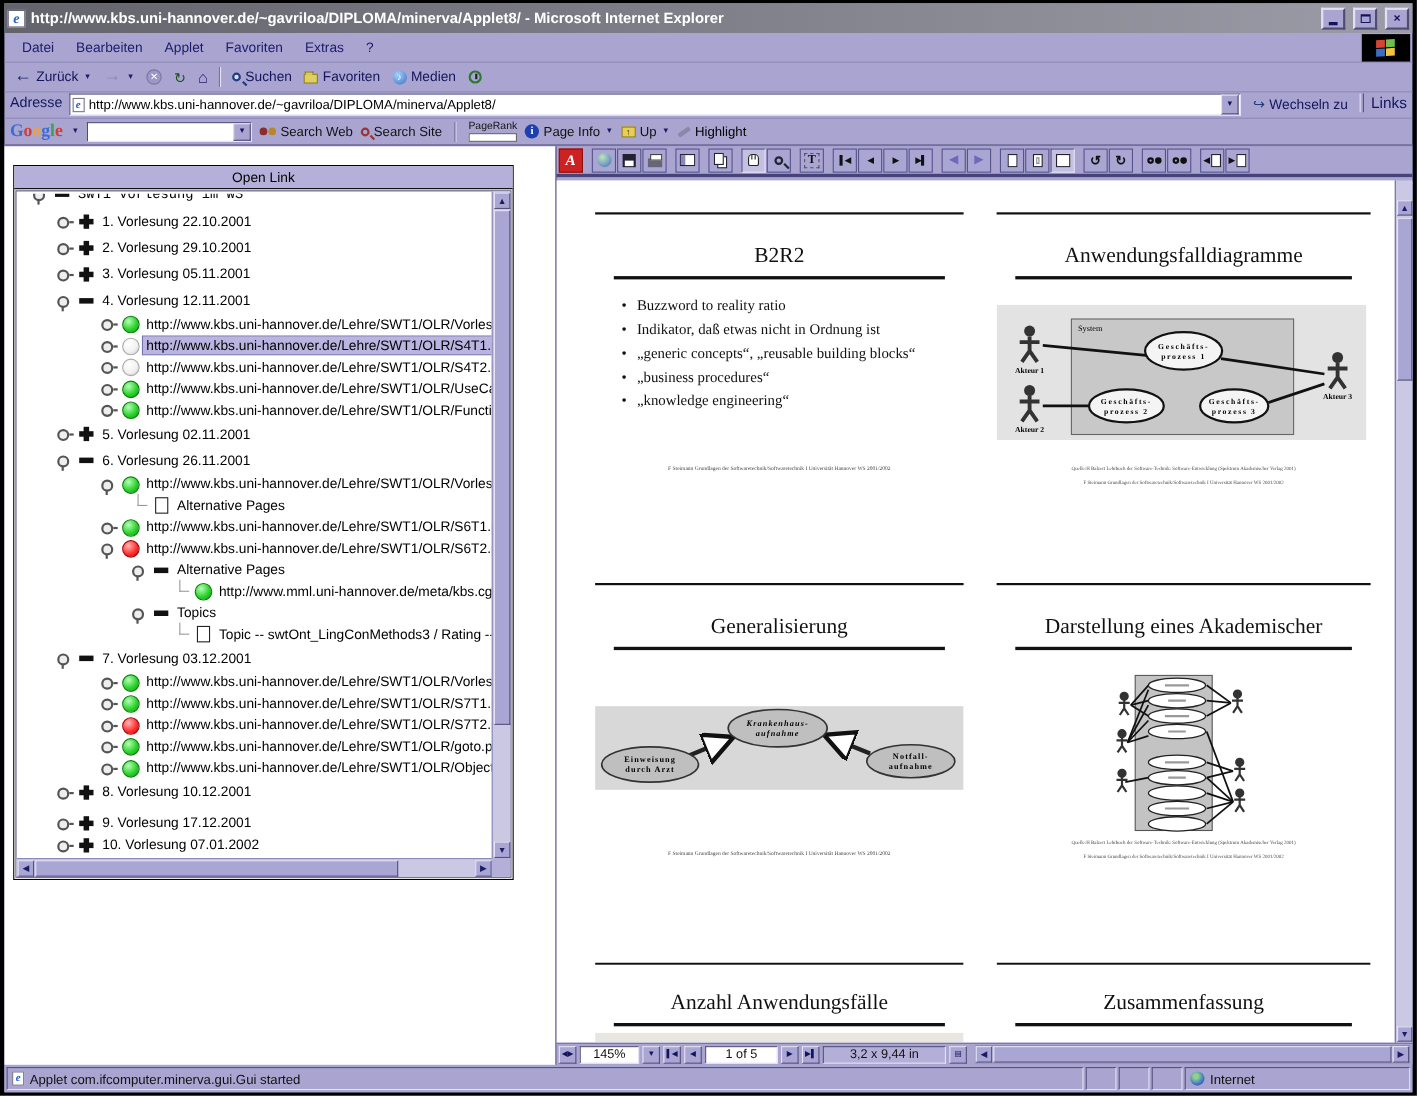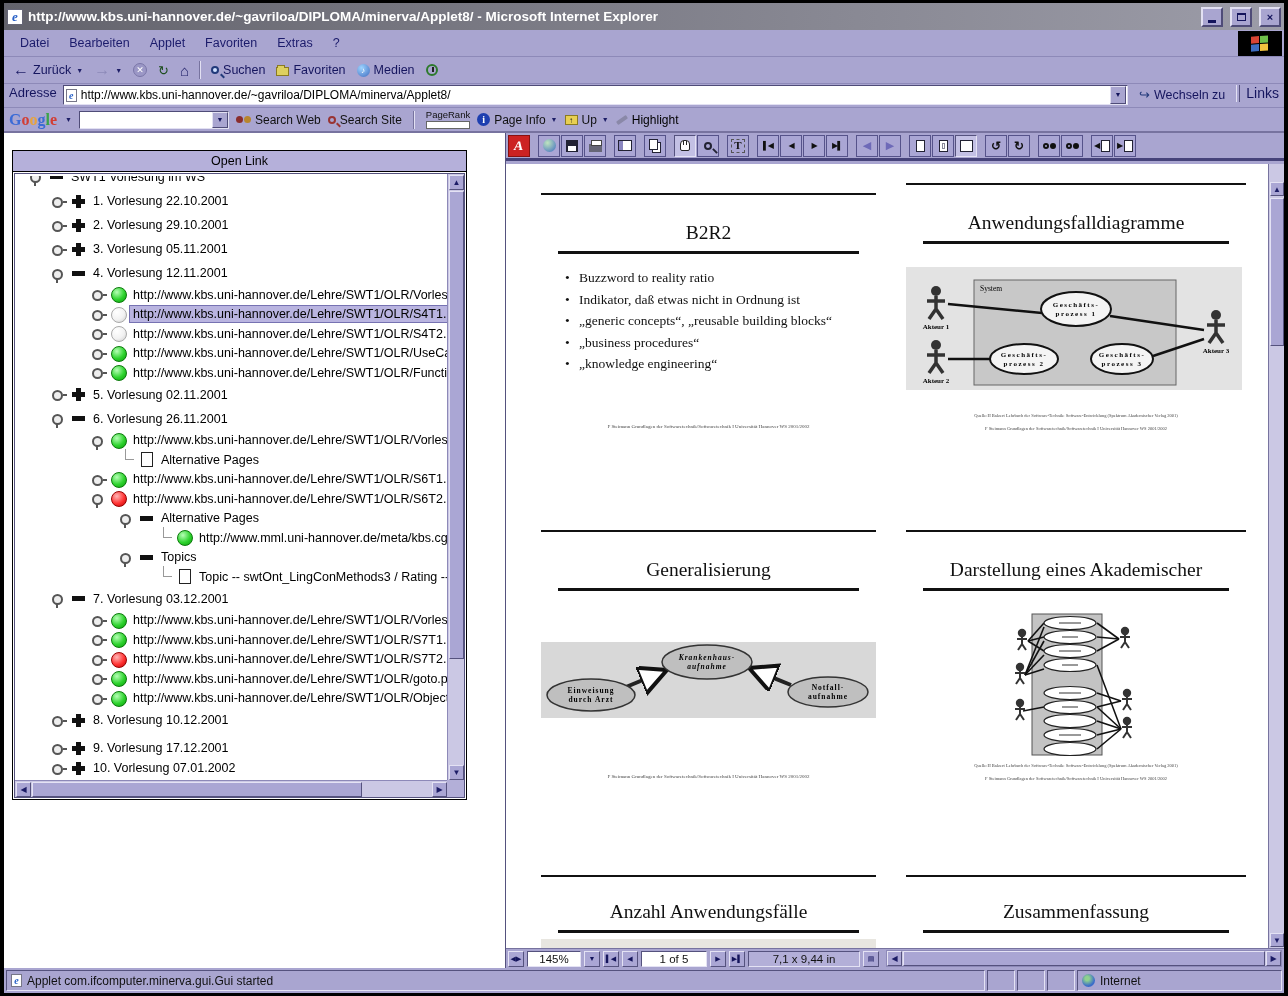--- a/index.html
+++ b/index.html
@@ -75,21 +75,21 @@
 .pdf-pane{flex:1;background:#a9a5d0;position:relative;border-left:1px solid #55527e;}
 
 
 .tree-panel{position:absolute;left:8px;top:17px;width:455px;height:650px;border:1px solid #000;background:#fff;}
 .tree-header{height:21px;background:#b5b0da;border-bottom:1px solid #000;text-align:center;font-size:12.5px;color:#000;line-height:20px;}
 .tree-scroll{position:absolute;left:1px;right:1px;top:22px;bottom:1px;border:1px solid #55527e;background:#fff;}
 #tree-rows{position:absolute;left:0;top:2px;right:17px;bottom:17px;overflow:hidden;}
 .trow{display:flex;align-items:center;gap:3px;white-space:nowrap;font-size:12.5px;color:#000;}
 .trow.lecture{height:24px;}
 .trow.urlrow{height:19.5px;}
-.trow.clipped{height:13px;overflow:hidden;}
+.trow.clipped{height:13px;overflow:hidden;font-family:Liberation Mono, monospace;}
 .trow.clipped > *{transform:translateY(-6px);}
 .tlabel{padding:1px 3px;}
 .tlabel.selected{background:#b9b4e0;outline:1px solid #7672b2;}
 .handle{width:16px;height:15px;position:relative;flex:none;}
 .h-collapsed::before,.h-expanded::before{content:'';position:absolute;left:1px;top:3px;width:7px;height:7px;border:2px solid #555;border-radius:50%;background:#eee;}
 .h-collapsed::after{content:'';position:absolute;left:12px;top:7px;width:4px;height:2px;background:#555;}
 .h-expanded::after{content:'';position:absolute;left:5px;top:13px;width:2px;height:4px;background:#555;}
 .h-leaf::before{content:'';position:absolute;left:6px;top:-3px;width:8px;height:10px;border-left:1px solid #999;border-bottom:1px solid #999;}
 .ni{width:17px;height:15px;position:relative;flex:none;}
 .ni-plus::before{content:'';position:absolute;left:2px;top:5px;width:13px;height:5px;background:#111;}
@@ -561,21 +561,21 @@
           <ul class="sbullets">
             <li>Buzzword to reality ratio</li>
             <li>Indikator, daß etwas nicht in Ordnung ist</li>
             <li>„generic concepts“, „reusable building blocks“</li>
             <li>„business procedures“</li>
             <li>„knowledge engineering“</li>
           </ul>
           <div class="sfooter" style="top:231px;">F Steimann  Grundlagen der Softwaretechnik/Softwaretechnik I   Universität Hannover  WS 2001/2002</div>
         </div>
 
-        <div class="slide" style="left:400px;top:19px;width:340px;height:337px;">
+        <div class="slide" style="left:400px;top:29px;width:340px;height:337px;">
           <div class="sep"></div>
           <div class="stitle">Anwendungsfalldiagramme</div>
           <div class="sunder"></div>
           <svg class="sdiag" style="left:0;top:84px;" width="340" height="125" viewBox="0 0 340 125">
             <rect x="0" y="0" width="336" height="123" fill="#e3e3e3"></rect>
             <rect x="68" y="13" width="202" height="105" fill="#c8c8c8" stroke="#666"></rect>
             <text x="74" y="24" font-size="7.5">System</text>
             <line x1="42" y1="37" x2="136" y2="46" stroke="#111" stroke-width="2.5"></line>
             <line x1="204" y1="49" x2="298" y2="63" stroke="#111" stroke-width="2.5"></line>
             <line x1="42" y1="92" x2="84" y2="92" stroke="#111" stroke-width="2.5"></line>
@@ -723,21 +723,21 @@
 
       <div class="pdf-status">
         <span class="ps-btn">◀▶</span>
         <span class="ps-box" style="width:54px;">145%</span>
         <span class="ps-btn">▼</span>
         <span class="ps-btn">▌◀</span>
         <span class="ps-btn">◀</span>
         <span class="ps-box" style="width:66px;">1 of 5</span>
         <span class="ps-btn">▶</span>
         <span class="ps-btn">▶▌</span>
-        <span class="ps-sunken" style="width:112px;">7,1 x 9,44 in</span>
+        <span class="ps-sunken" style="width:112px;">3,2 x 9,44 in</span>
         <span class="ps-btn">▤</span>
         <span class="ps-scroll">
           <span class="sb-btn" style="left:0;">◀</span>
           <span class="thumb" style="left:16px;top:0;right:16px;height:15px;"></span>
           <span class="sb-btn" style="right:0;">▶</span>
         </span>
       </div>
     </div>
   </div>
 

